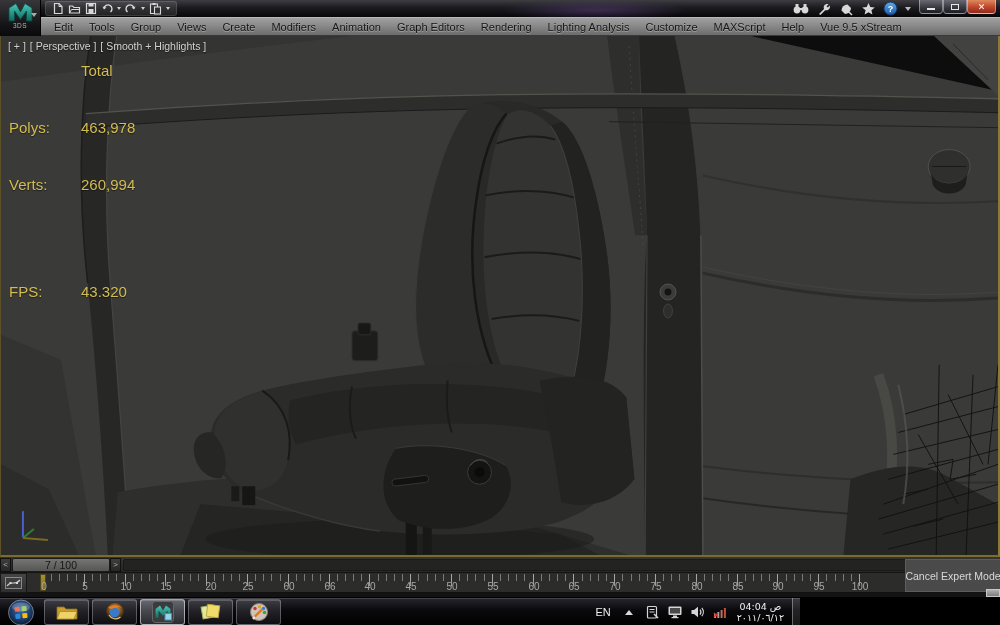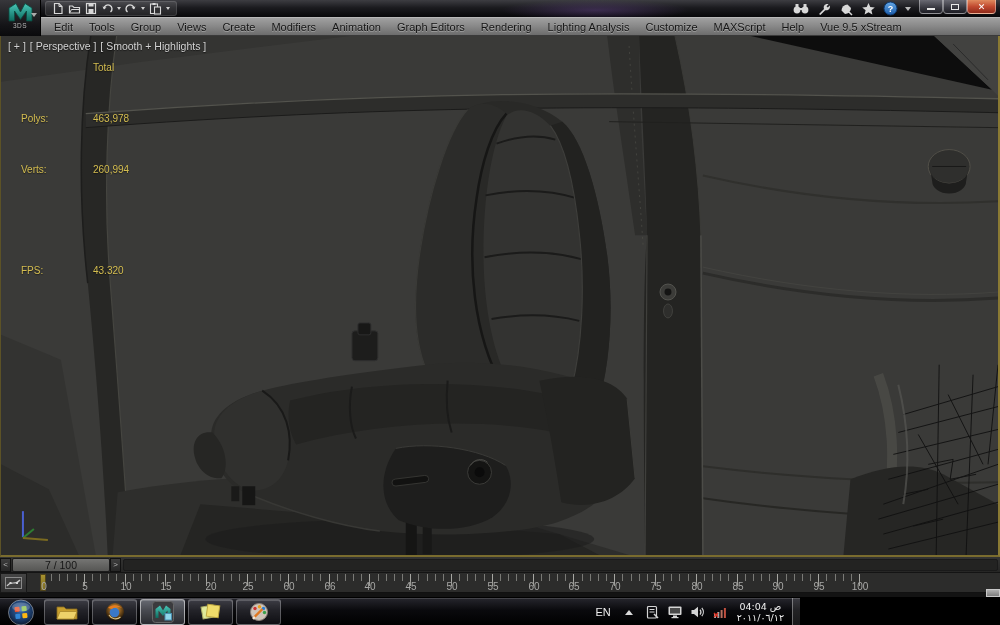--- a/index.html
+++ b/index.html
@@ -49,21 +49,21 @@
   .menu-item { font-size:11px; color:#151515; padding:0 8px; cursor:default;
     text-shadow:0 1px 0 rgba(255,255,255,.3); white-space:nowrap; }
 
   
   .viewport { position:absolute; left:0; top:36px; width:1000px; height:521px;
     background:#3a3a38; border-left:1px solid #5c5226; border-right:2px solid #8a7a33;
     border-bottom:2px solid #7a6c2e; }
   .viewport svg.scene { position:absolute; left:0; top:0; width:100%; height:100%; }
   .vp-label { position:absolute; left:7px; top:4px; font-size:10.5px; color:#d2d2d2;
     text-shadow:0 1px 1px rgba(0,0,0,.6); display:flex; gap:4px; }
-  .stats { position:absolute; left:20px; top:26px; font-size:10px; color:#d4bd50;
+  .stats { position:absolute; left:8px; top:26px; font-size:15px; color:#d4bd50;
     display:grid; grid-template-columns:32px auto; column-gap:2px; row-gap:1px;
     text-shadow:0 1px 1px rgba(0,0,0,.5);gap:40px; }
   .stats .gap { grid-column:1 / 3; height:10px; }
 
   
   .ts-row { position:absolute; left:0; top:557px; width:1000px; height:16px;
     background:linear-gradient(#343433,#262625); border-bottom:1px solid #141414; display:flex; align-items:center; }
   .ts-btn { width:11px; height:14px; background:linear-gradient(#3e3e3e,#262626); border:1px solid #111;
     color:#b5b5b5; font-size:8px; line-height:12px; text-align:center; }
   .ts-handle { width:98px; height:14px; margin-left:1px; background:linear-gradient(#757573,#565654);
@@ -437,20 +437,23 @@
       <span class="tick-label" style="left:670px">80</span>
       <span class="tick-label" style="left:711px">85</span>
       <span class="tick-label" style="left:751px">90</span>
       <span class="tick-label" style="left:792px">95</span>
       <span class="tick-label" style="left:833px">100</span>
     </div>
   </div>
 
   <div class="bottomstrip"></div>
 
+  <div class="cancel-panel">
+    <button class="cancel-btn">Cancel Expert Mode</button>
+  </div>
   <div class="grip"></div>
 
   <div class="taskbar">
     <div class="start-orb">
       <svg width="30" height="27">
         <defs>
             <radialGradient id="orb" cx="50%" cy="38%" r="65%">
               <stop offset="0" stop-color="#3a6db0"></stop>
               <stop offset=".7" stop-color="#18355e"></stop>
               <stop offset="1" stop-color="#0a1526"></stop>

